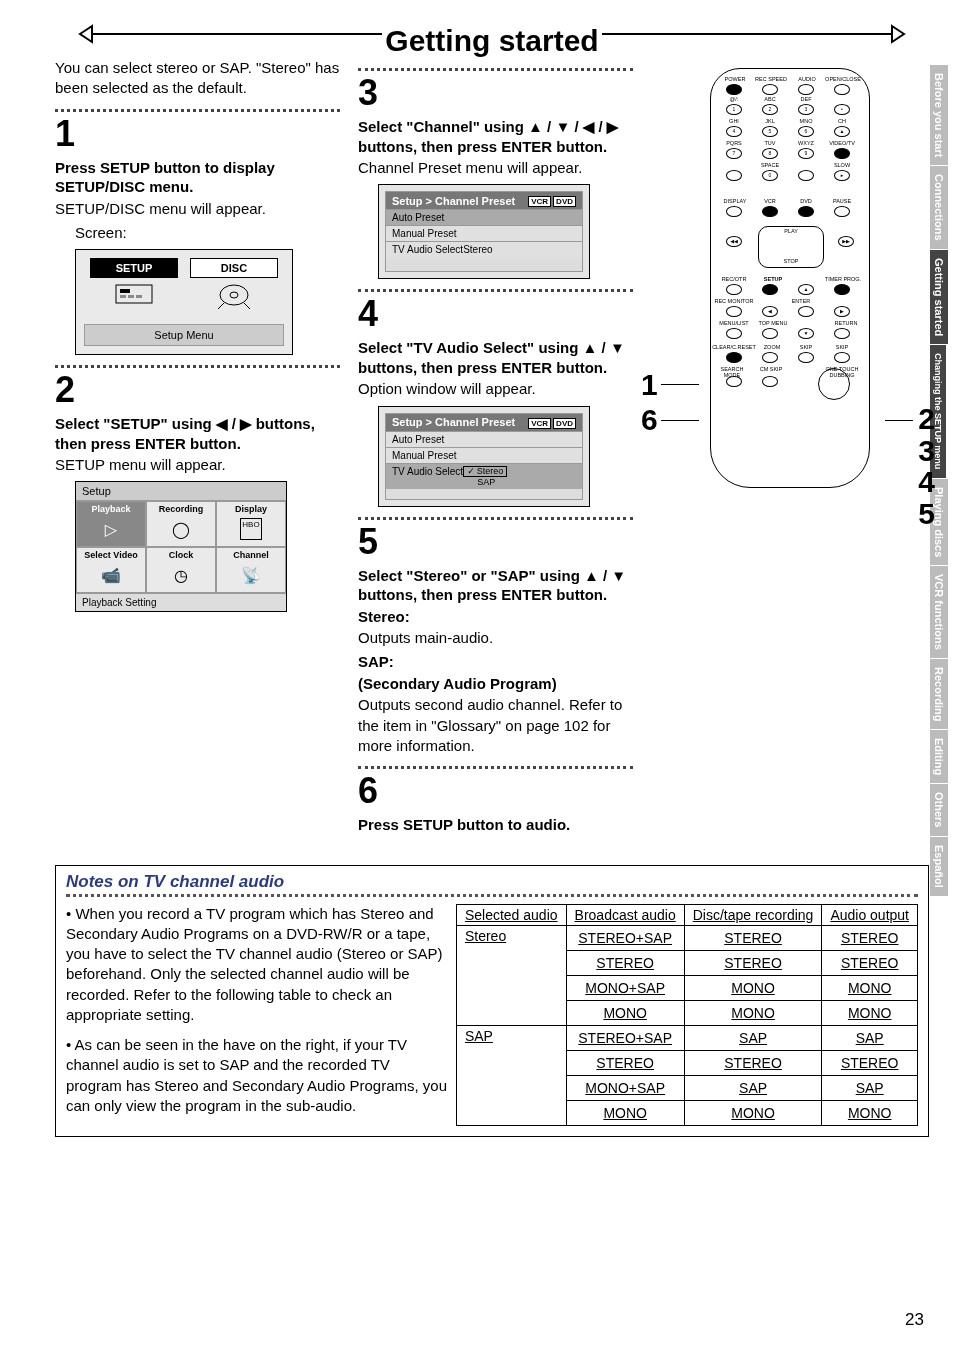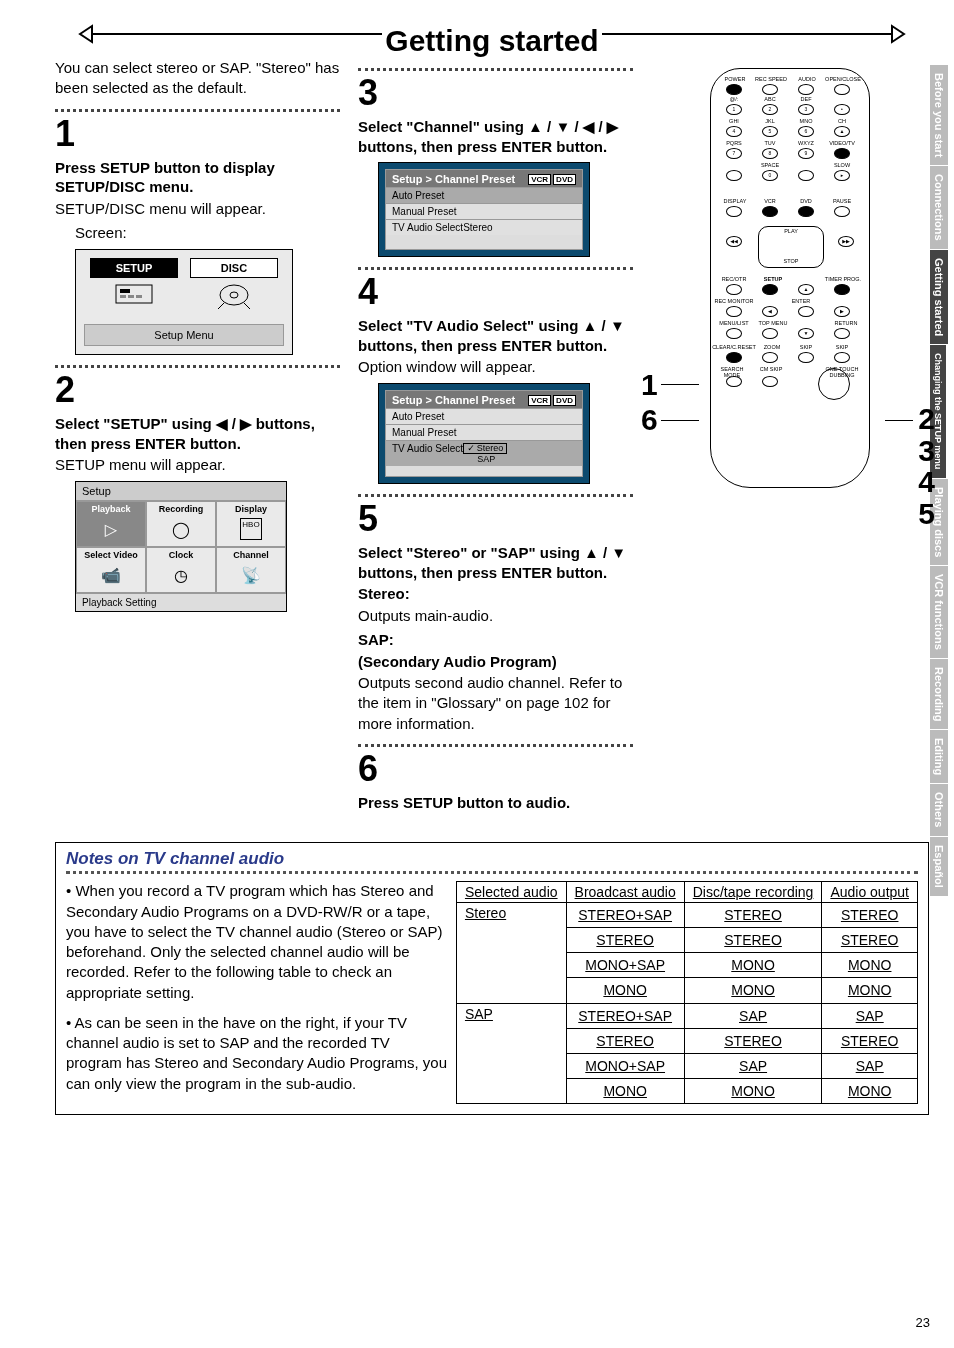--- a/index.html
+++ b/index.html
@@ -23,21 +23,21 @@
 .colM { width:275px; }
 .colR { flex:1; position:relative; }
 
 p, .para { font-size:15px; line-height:1.35; margin:0 0 4px 0; }
 .intro { margin-bottom:6px; }
 
 .dotrule { height:2px; border-top:3px dotted #444; margin:10px 0 2px 0; }
 .stepnum { font-size:36px; font-weight:bold; line-height:1; margin:2px 0 6px 0; }
 .substep-head { font-size:15px; font-weight:bold; line-height:1.3; margin-bottom:2px; }
 
-.screenbox { border:1px solid #000; background:#0c4a6e; margin:6px 0; padding:0; font-size:10px; }
+.screenbox { border:1px solid #000; background:#e5e5e5; margin:6px 0; padding:0; font-size:10px; }
 .screenbox .sb-inner { background:#e8e8e8; border:1px solid #999; margin:6px; }
 .sb-title { background:#777; color:#fff; font-weight:bold; font-size:11px; padding:2px 6px; display:flex; justify-content:space-between; align-items:center; }
 .sb-title .tags span { display:inline-block; border:1px solid #000; font-size:8px; padding:0 2px; margin-left:2px; background:#fff; color:#000; }
 .sb-row { padding:2px 6px; border-top:1px solid #999; display:flex; justify-content:flex-start; font-size:10px; background:#e0e0e0; }
 .sb-row.sel { background:#aaa; }
 .sb-foot { text-align:center; font-size:11px; padding:4px; background:#ddd; border-top:1px solid #999; }
 
 
 .sdbox { border:1px solid #000; margin:6px 0; padding:8px; background:#eaeaea; }
 .sdpair { display:flex; justify-content:space-around; margin-bottom:10px; }
@@ -60,21 +60,21 @@
 .notes-left p { margin:0 0 10px 0; }
 
 table.audiotbl { border-collapse:collapse; font-size:14px;text-decoration:underline; }
 table.audiotbl td, table.audiotbl th { border:1px solid #000; padding:2px 8px; text-align:center; font-weight:normal; }
 table.audiotbl th { font-weight:normal; }
 
 .side-tabs { position:absolute; right:0; top:65px; width:24px; }
 .tab { writing-mode:vertical-rl; font-size:11px; font-weight:bold; background:#bbb; color:#fff; padding:8px 3px; margin-bottom:1px; text-align:center; }
 .tab.dark { background:#444; }
 
-.pagenum { position:absolute; right:24px; bottom:18px; font-size:13px; }
+.pagenum { position:absolute; right:30px; bottom:18px; font-size:17px; }
 
 .remote { position:relative; width:160px; height:420px; margin:10px auto 0 auto; }
 .remote-body { position:absolute; inset:0; border:1.5px solid #000; border-radius:30px 30px 40px 40px; background:#fff; }
 .rbtn { position:absolute; border:1px solid #000; border-radius:50%; width:14px; height:9px; font-size:5px; text-align:center; line-height:9px; }
 .rlabel { position:absolute; font-size:5.5px; text-align:center; }
 .ring { position:absolute; border:1.5px solid #000; border-radius:50%; }
 
 .callout { position:absolute; font-size:30px; font-weight:bold; }
 .call-line { position:absolute; background:#000; height:1px; }
 
@@ -169,20 +169,21 @@
           <div class="sg-cell"><b>Channel</b><div class="ic">📡</div></div>
         </div>
         <div class="sg-foot">Playback Setting</div>
       </div>
     </div>
 
     <div class="colM">
       <div class="dotrule"></div>
       <div class="stepnum">3</div>
       <div class="substep-head">Select "Channel" using ▲ / ▼ / ◀ / ▶ buttons, then press ENTER button.</div>
+      <p>Channel Preset menu will appear.</p>
 
       <div class="screenbox" style="width:210px;margin-left:20px;">
         <div class="sb-inner">
           <div class="sb-title">
               <span>Setup &gt; Channel Preset</span>
             <span class="tags"><span>VCR</span><span>DVD</span></span>
           </div>
           <div class="sb-row sel">
               <span>Auto Preset</span>
               <span></span>

